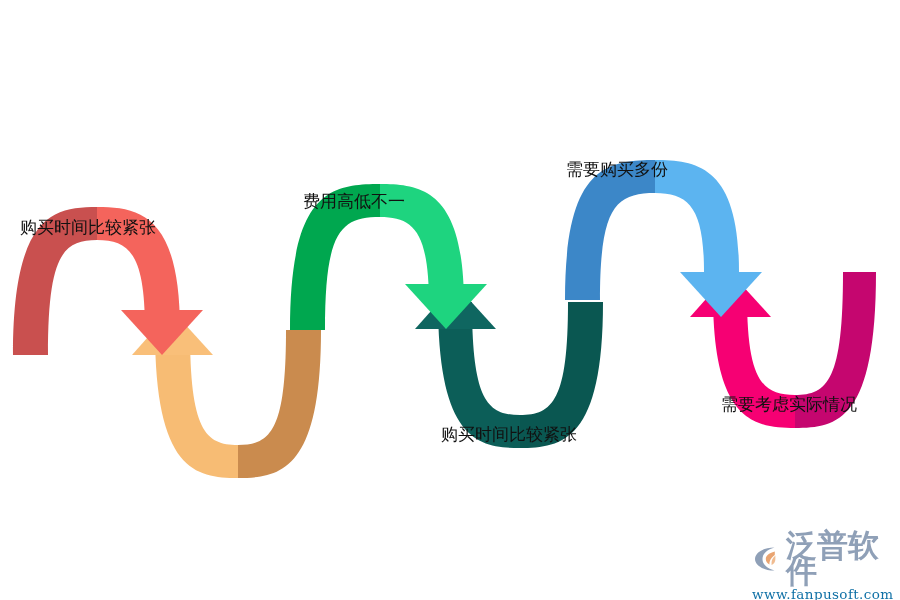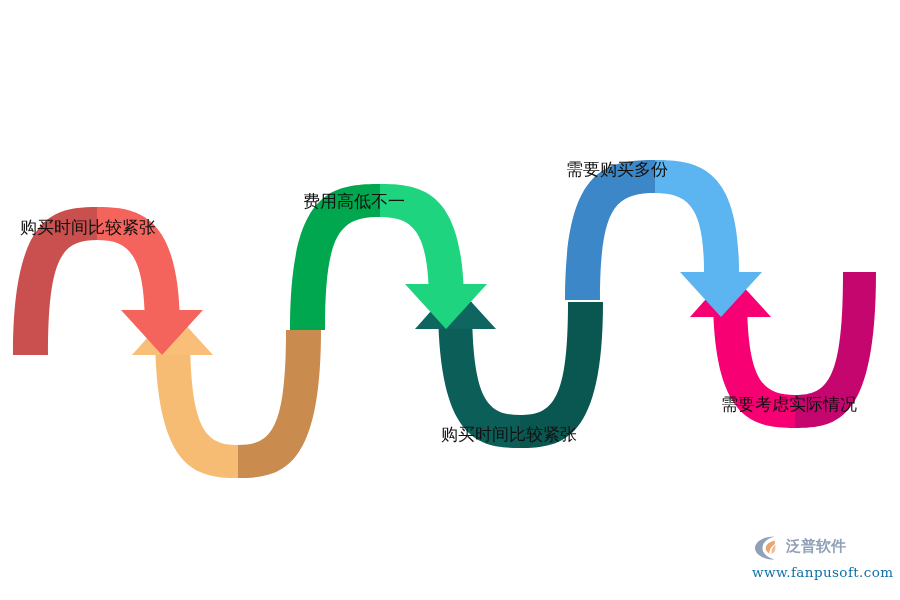--- a/index.html
+++ b/index.html
@@ -26,22 +26,22 @@
   
   #watermark{
     position:absolute;
     left:752px; top:533px;
     width:140px; height:56px;
     opacity:.95;
   }
   #wm-row{display:flex;align-items:center;gap:4px;}
   #wm-mark{width:30px;height:30px;position:relative;flex:0 0 auto;}
   #wm-name{
-    font-family:Liberation Mono, monospace;
-    font-size:15px;font-weight:bold;color:#8a9bb4;line-height:26px;
+    font-family:Liberation Sans, sans-serif;
+    font-size:31px;font-weight:bold;color:#8a9bb4;line-height:26px;
   }
   #wm-url{
     font-family:"DejaVu Serif","Liberation Serif",serif;
     font-size:13.5px;color:#0369a1;letter-spacing:.4px;
     margin-top:1px;text-align:center;
   }
 </style>
 </head>
 <body>
 

